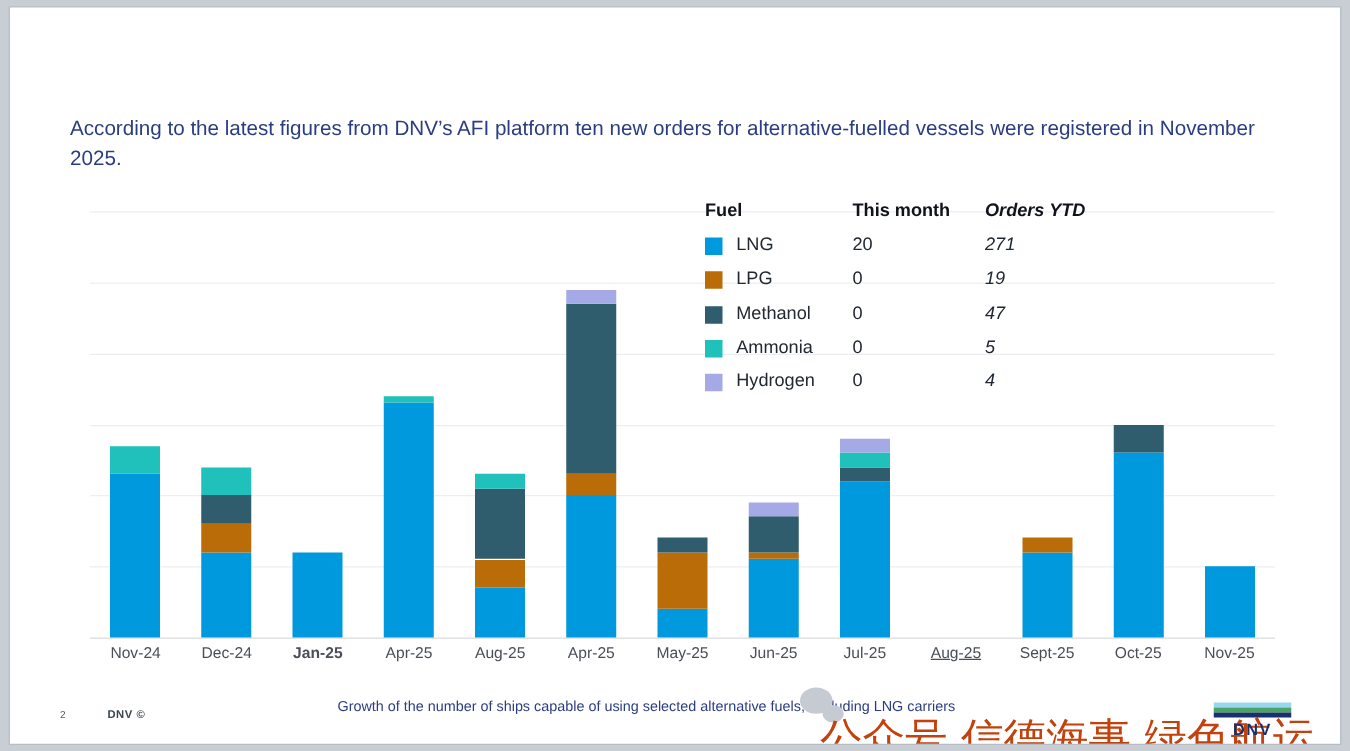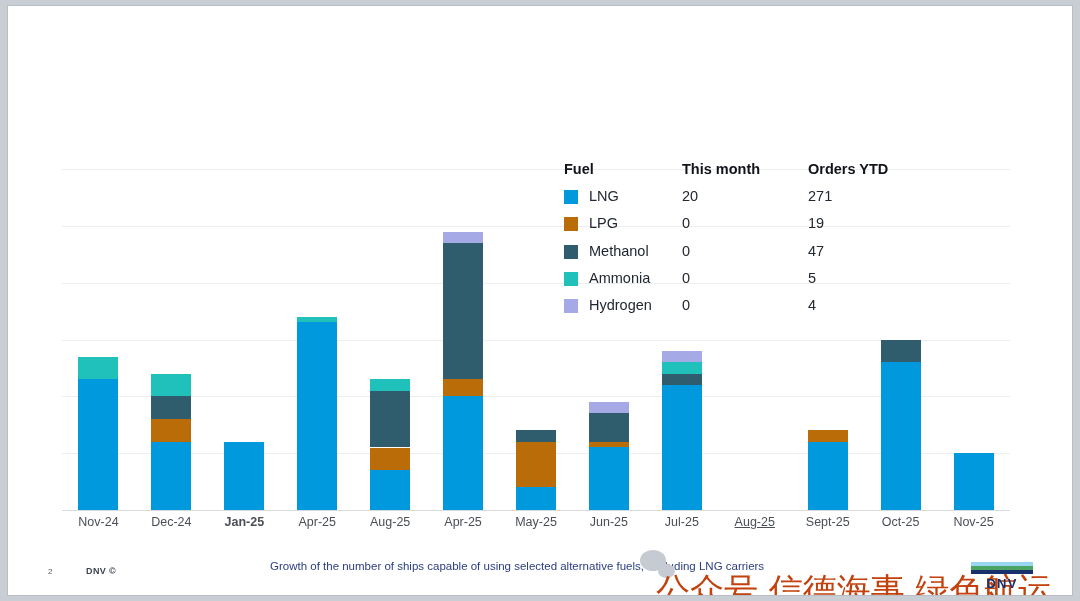--- a/index.html
+++ b/index.html
@@ -21,21 +21,21 @@
     position:absolute;left:45px;top:32px;
     font-size:41px;font-weight:bold;color:#18306b;
     letter-spacing:-0.4px;white-space:nowrap;
   }
   #subtitle{
     position:absolute;left:48px;top:86px;width:955px;
     font-size:16.5px;color:#2b3d82;line-height:1.45;
   }
   
   #plot{
-    position:absolute;left:54px;top:163px;
+    position:absolute;left:64px;top:163px;
     width:948px;height:341px;
   }
   .gridline{position:absolute;left:0;width:100%;height:1px;background:#eceef0;}
   .gridline.base{background:#d9dbdd;}
   #bars{position:absolute;left:0;top:0;width:100%;height:100%;}
   .bargroup{position:absolute;bottom:0;width:40px;}
   .seg{position:absolute;left:0;width:100%;}
   .xlabel{
     position:absolute;top:346px;width:92px;text-align:center;
     font-size:12.5px;color:#4a4f57;
@@ -45,21 +45,21 @@
     position:absolute;left:556px;top:152px;
     font-size:14.5px;color:#222831;
   }
   .lrow{position:relative;height:27.2px;}
   .lhead{font-weight:bold;color:#10131a;}
   .swatch{
     position:absolute;left:0;top:5px;width:14px;height:14px;
   }
   .lfuel{position:absolute;left:25px;top:3px;width:110px;}
   .lmonth{position:absolute;left:118px;top:3px;width:100px;}
-  .lytd{position:absolute;left:244px;top:3px;width:90px;}
+  .lytd{position:absolute;left:224px;top:3px;width:90px;font-style:italic;}
   .lhead .lfuel{left:0;}
   
   #pageno{position:absolute;left:40px;top:561px;font-size:8px;color:#555b63;}
   #dnvmark{position:absolute;left:78px;top:560px;font-size:9px;font-weight:bold;color:#3c4450;letter-spacing:.4px;}
   #caption{
     position:absolute;left:262px;top:554px;
     font-size:11.5px;color:#2b3d82;white-space:nowrap;
   }
   
   #logo{position:absolute;left:963px;top:556px;width:62px;}
@@ -79,20 +79,21 @@
   }
   #wmbubble1,#wmbubble2{position:absolute;border-radius:50%;background:#c6cbd3;}
   #wmbubble1{left:632px;top:544px;width:26px;height:21px;}
   #wmbubble2{left:650px;top:558px;width:17px;height:14px;}
 </style>
 </head>
 <body>
 
 <div id="slide">
 
+  <div id="subtitle">According to the latest figures from DNV’s AFI platform ten new orders for alternative-fuelled vessels were registered in November 2025.</div>
 
   <div id="plot">
     <div id="gridlines">
         <div class="gridline base" style="top: 341px;"></div>
         <div class="gridline" style="top: 284.167px;"></div>
         <div class="gridline" style="top: 227.333px;"></div>
         <div class="gridline" style="top: 170.5px;"></div>
         <div class="gridline" style="top: 113.667px;"></div>
         <div class="gridline" style="top: 56.8333px;"></div>
         <div class="gridline" style="top: 0px;"></div>

